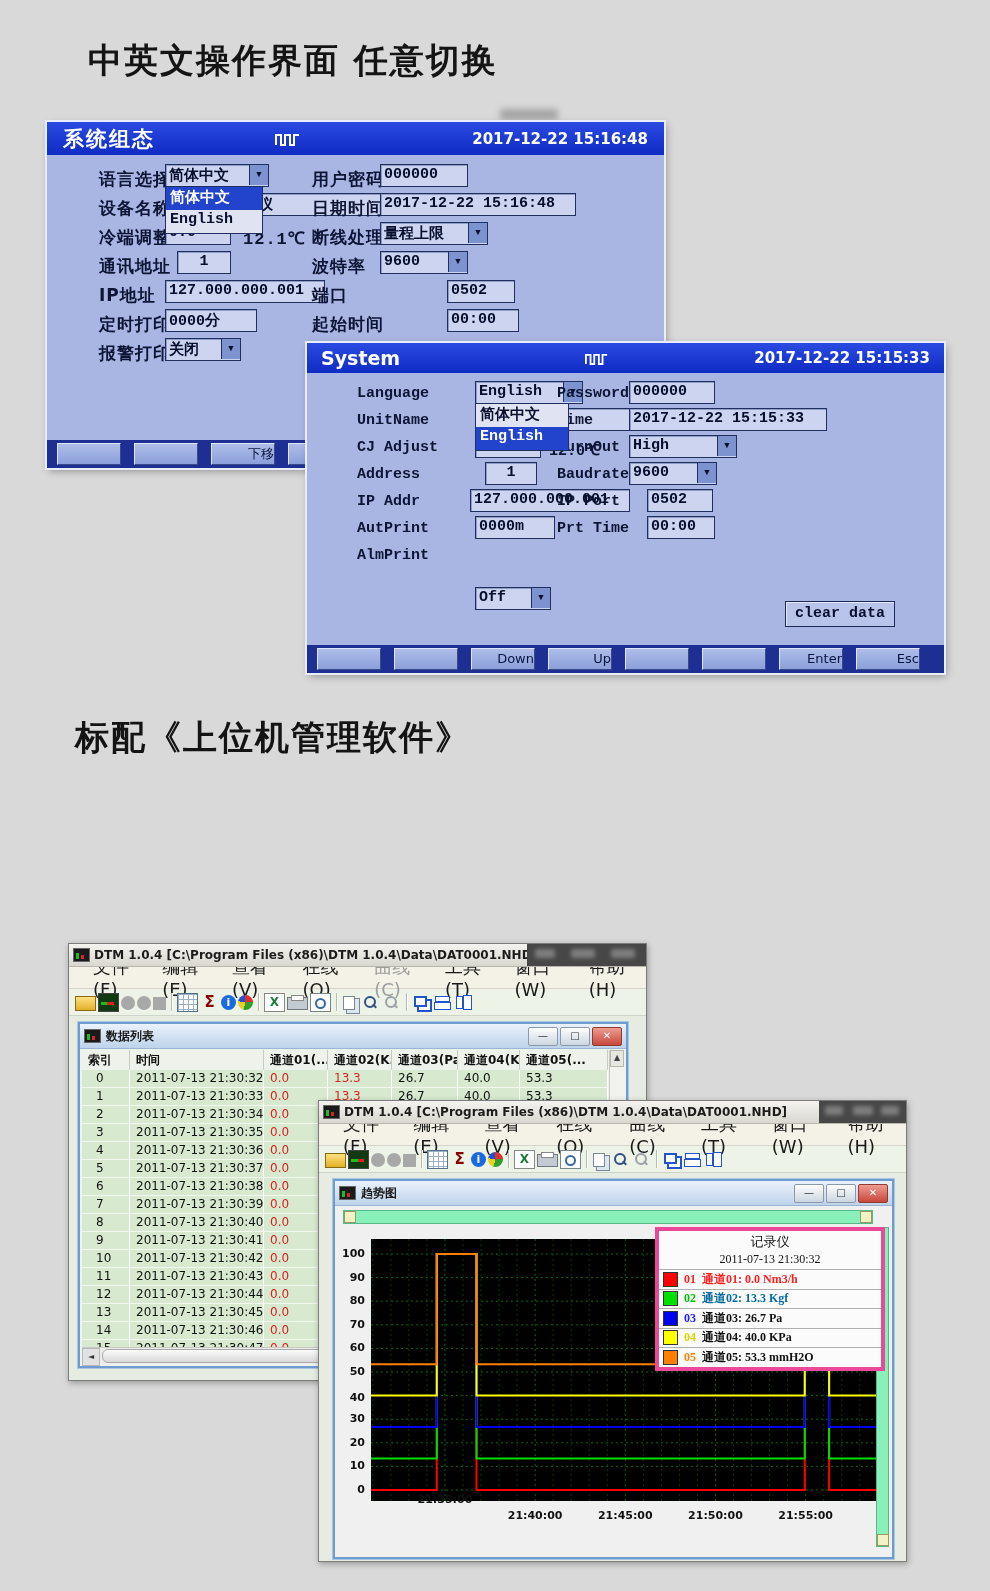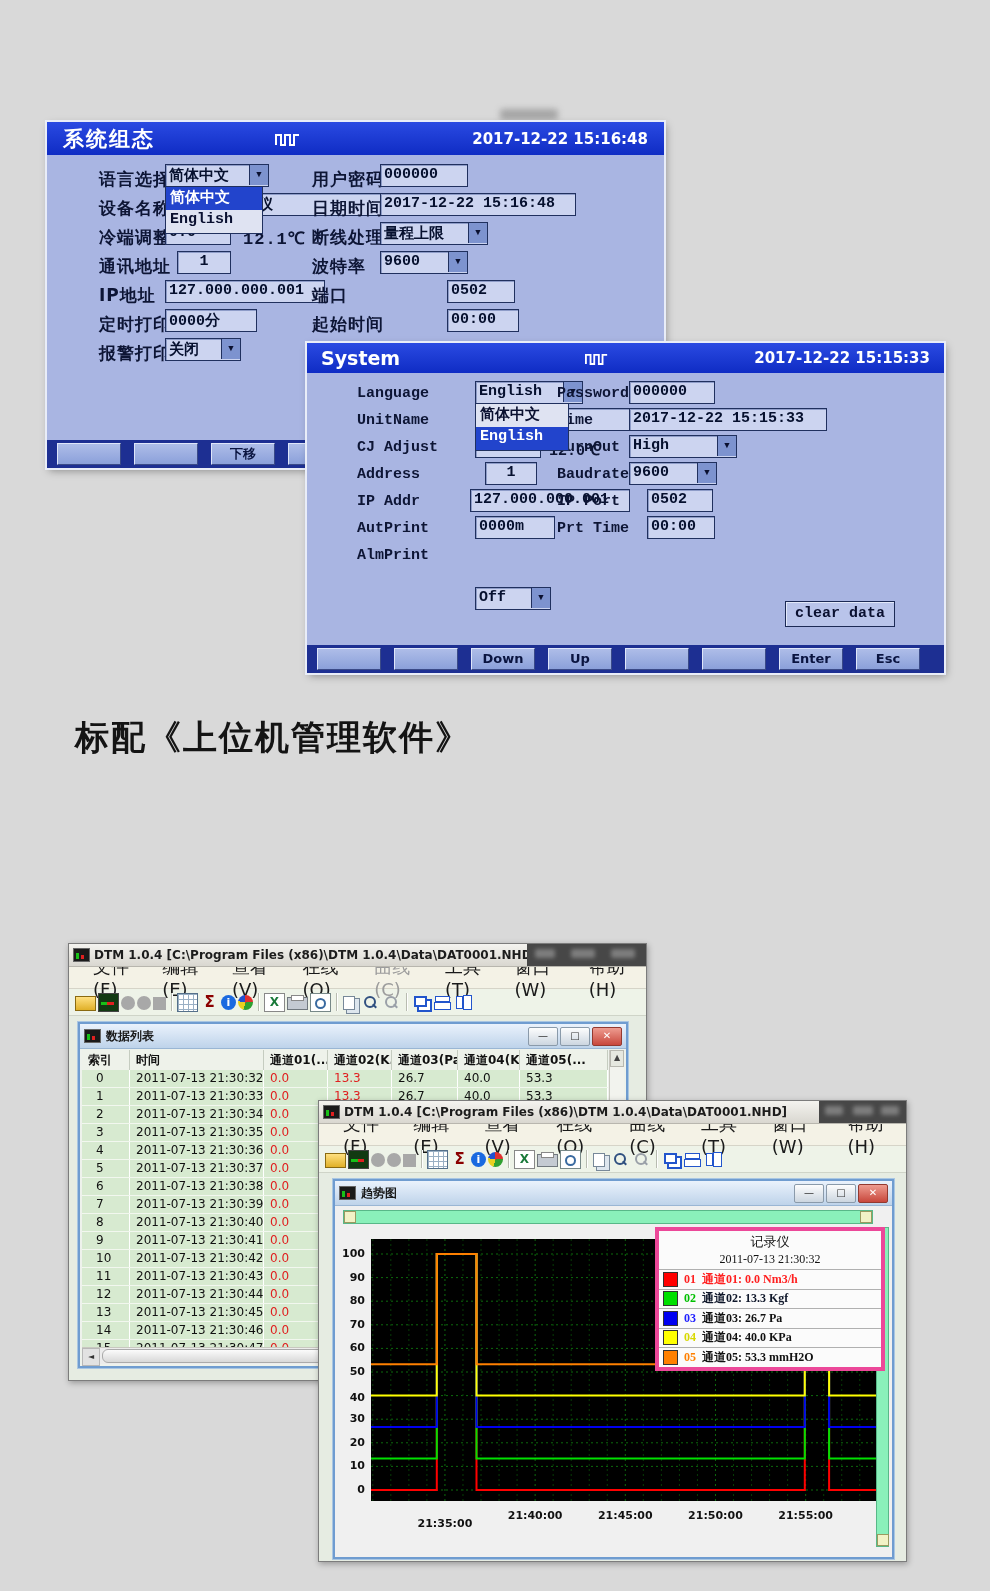--- a/index.html
+++ b/index.html
@@ -22,21 +22,21 @@
         font-family:"Liberation Mono","DejaVu Sans Mono",monospace;font-size:15px;font-weight:bold;color:#06102e;
         padding:1px 3px 0 3px;white-space:nowrap;overflow:hidden;}
   .darrow{position:absolute;right:0px;top:0px;width:18px;height:20px;background:#7d93cf;border-left:1px solid #20305e;
           color:#0a1030;font-size:9px;line-height:20px;text-align:center;}
   .droplist{position:absolute;background:#dfe3f2;border:1px solid #20305e;z-index:40;}
   .dli{height:22px;font-family:"Liberation Mono","DejaVu Sans Mono",monospace;font-size:15px;font-weight:bold;
        color:#0a1030;padding:1px 4px 0;white-space:nowrap;}
   .dli.sel{background:#2244cc;color:#fff;}
   .devbar{position:absolute;left:0;right:0;bottom:0;height:28px;background:#1d2f92;display:flex;align-items:center;gap:13px;padding-left:10px;}
   .fbtn{width:62px;height:20px;background:linear-gradient(#aebde8,#8ba0da);border:1px solid #dfe6fa;border-right-color:#3a4a88;border-bottom-color:#3a4a88;
-        text-align:center;font-size:13px;font-weight:bold;color:#0a1440;line-height:20px;}
+        text-align:right;font-size:13px;font-weight:normal;color:#0a1440;line-height:20px;}
   .clearbtn{position:absolute;background:#b9c4ea;border:1px solid #1c2a55;box-shadow:inset 1px 1px 0 #e3e9fa;
         font-family:"Liberation Mono","DejaVu Sans Mono",monospace;font-size:15px;font-weight:bold;color:#0a1030;text-align:center;}
   .darkblur{position:absolute;top:0;height:100%;background:#474747;}
   .darkblur i{position:absolute;top:5px;height:9px;background:#7e7e7e;filter:blur(2px);border-radius:2px;}
   
   .appwin{position:absolute;background:#e6ece2;border:1px solid #7c7c7c;box-shadow:1px 2px 6px rgba(0,0,0,.3);}
   .appbar{position:relative;height:22px;background:linear-gradient(#f4f3ef,#d9d7d0);border-bottom:1px solid #b8b6ae;
           display:flex;align-items:center;padding:0 4px;overflow:hidden;}
   .appbar .wt{font-size:12px;font-weight:bold;color:#1c1c1c;margin-left:4px;white-space:nowrap;}
   .app-icon{width:15px;height:12px;background:#1a1a1a;border:1px solid #666;position:relative;flex:0 0 auto;}
@@ -103,20 +103,21 @@
   .lrow{display:flex;align-items:center;height:18.5px;border-top:1px solid #b0b0b0;padding-left:4px;}
   .chip{width:13px;height:13px;border:1px solid #333;flex:0 0 auto;}
   .lnum{font-size:12px;font-weight:bold;width:24px;text-align:center;}
   .ltxt{font-size:12px;font-weight:bold;white-space:nowrap;}
 </style>
 </head>
 <body>
 
 <div id="stage">
 
+  <div class="h1" style="left:88px;top:38px;">中英文操作界面 任意切换</div>
   <div class="blob" style="left:500px;top:109px;width:58px;height:11px;"></div>
 
   <div class="devscreen" style="left:47px;top:122px;width:617px;height:346px;">
     <div class="devtitle" style="height:33px;padding:0 16px;font-size:21px;">
       <span class="t">系统组态</span>
       <span class="wavicon">
         <svg width="26" height="14" viewBox="0 0 26 14">
             <path d="M1 13 V3 h5 v10 h4 V3 h5 v10 h4 V3 h5" fill="none" stroke="#fff" stroke-width="2"></path>
           </svg>
       </span>
@@ -582,39 +583,39 @@
           <span class="ylab" style="left:0px;top:231.2px">30</span>
           <span class="ylab" style="left:0px;top:210px">40</span>
           <span class="ylab" style="left:0px;top:184px">50</span>
           <span class="ylab" style="left:0px;top:160.39999999999998px">60</span>
           <span class="ylab" style="left:0px;top:136.8px">70</span>
           <span class="ylab" style="left:0px;top:113.19999999999999px">80</span>
           <span class="ylab" style="left:0px;top:89.6px">90</span>
           <span class="ylab" style="left:0px;top:66px">100</span>
         </div>
       <div id="xlabels">
-          <span class="xlab" style="left:74.9464285714286px;top:336px">21:35:00</span>
+          <span class="xlab" style="left:74.9464285714286px;top:312px">21:35:00</span>
           <span class="xlab" style="left:165.12500000000003px;top:328px">21:40:00</span>
           <span class="xlab" style="left:255.30357142857144px;top:328px">21:45:00</span>
           <span class="xlab" style="left:345.4821428571429px;top:328px">21:50:00</span>
           <span class="xlab" style="left:435.66071428571433px;top:328px">21:55:00</span>
         </div>
       <div id="legend" style="left:320px;top:46px;width:222px;">
         <div class="ltitle">记录仪</div>
         <div class="ltime">2011-07-13 21:30:32</div>
         <div id="legend-rows">
             <div class="lrow">
               <span class="chip" style="background:#ff0000"></span>
               <span class="lnum" style="color:#ff2020">01</span>
               <span class="ltxt" style="color:#ff2020">通道01: 0.0 Nm3/h</span>
             </div>
             <div class="lrow">
               <span class="chip" style="background:#00e000"></span>
               <span class="lnum" style="color:#00c000">02</span>
-              <span class="ltxt" style="color:#0f172a">通道02: 13.3 Kgf</span>
+              <span class="ltxt" style="color:#0369a1">通道02: 13.3 Kgf</span>
             </div>
             <div class="lrow">
               <span class="chip" style="background:#0000f0"></span>
               <span class="lnum" style="color:#2020ff">03</span>
               <span class="ltxt" style="color:#111111">通道03: 26.7 Pa</span>
             </div>
             <div class="lrow">
               <span class="chip" style="background:#ffff00"></span>
               <span class="lnum" style="color:#d8d800">04</span>
               <span class="ltxt" style="color:#111111">通道04: 40.0 KPa</span>

